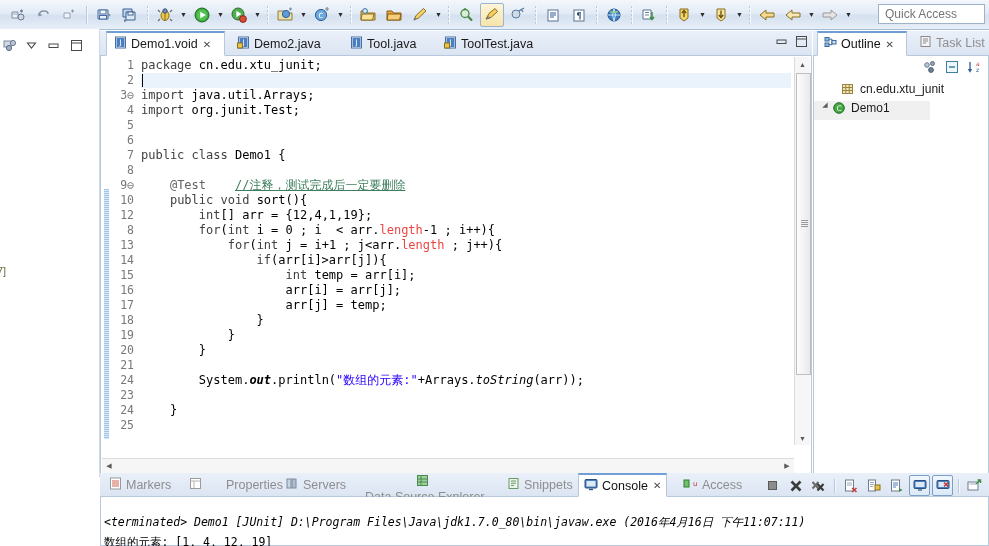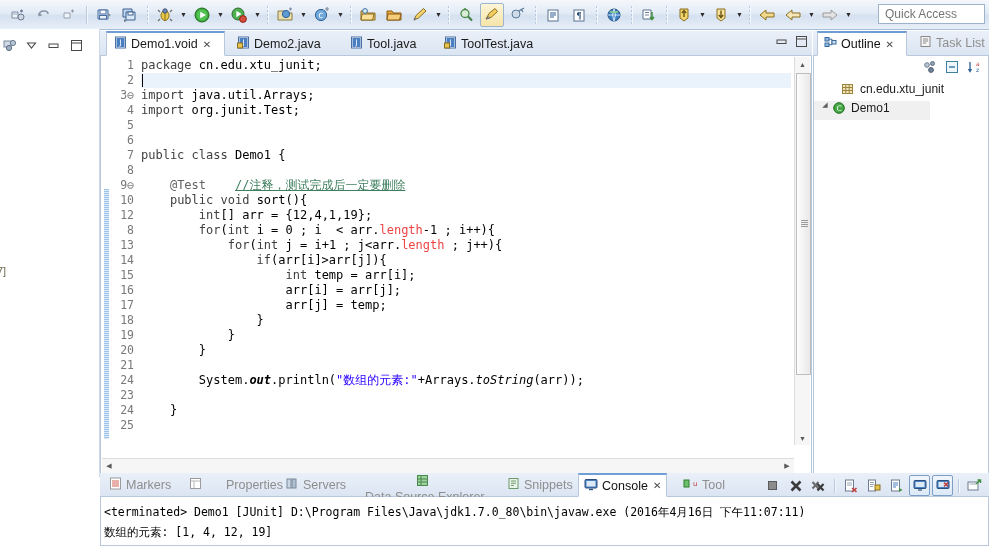--- a/index.html
+++ b/index.html
@@ -161,21 +161,21 @@
     border:1px solid transparent;border-radius:2px;}
   .btt.boxed{border:1px solid #7e9fc4;background:linear-gradient(to bottom,#f0f6fd,#dce9f7);}
   .console{
     position:absolute;left:0;top:24px;width:889px;height:49px;background:#fff;
     border:1px solid #b8c8dc;border-top:none;box-sizing:border-box;
   }
   .cline{
     font-family:"DejaVu Sans Mono", monospace;font-size:11.5px;color:#000;
     white-space:pre;padding-left:3px;
   }
-  .cline.head{padding-top:8px;}
+  .cline.head{padding-top:18px;font-style:italic;}
   .cline.out{padding-top:5px;}
 </style>
 </head>
 <body>
 
 <div id="app">
 
   <div class="toolbar">
     <div style="width:4px"></div>
 
@@ -670,21 +670,21 @@
         <span>Console</span>
         <span class="xc">✕</span>
       </div>
       <div class="btab" style="left:578px;">
         <span class="bic">
           <svg width="15" height="13" viewBox="0 0 15 13">
             <rect x="1" y="3" width="5" height="7" fill="#6fbf6f" stroke="#2f7f2f"></rect>
             <text x="10" y="9" font-size="7" fill="#c03a3a" font-family="DejaVu Sans">u</text>
           </svg>
         </span>
-        <span>Tool</span>
+        <span>Access</span>
       </div>
 
       <div class="bttools">
         <span class="btt">
           <svg width="13" height="13" viewBox="0 0 13 13">
               <rect x="2.5" y="2.5" width="8" height="8" fill="#8c8c8c" stroke="#5a5a5a"></rect>
             </svg>
         </span>
         <span class="btt">
           <svg width="14" height="14" viewBox="0 0 14 14">

